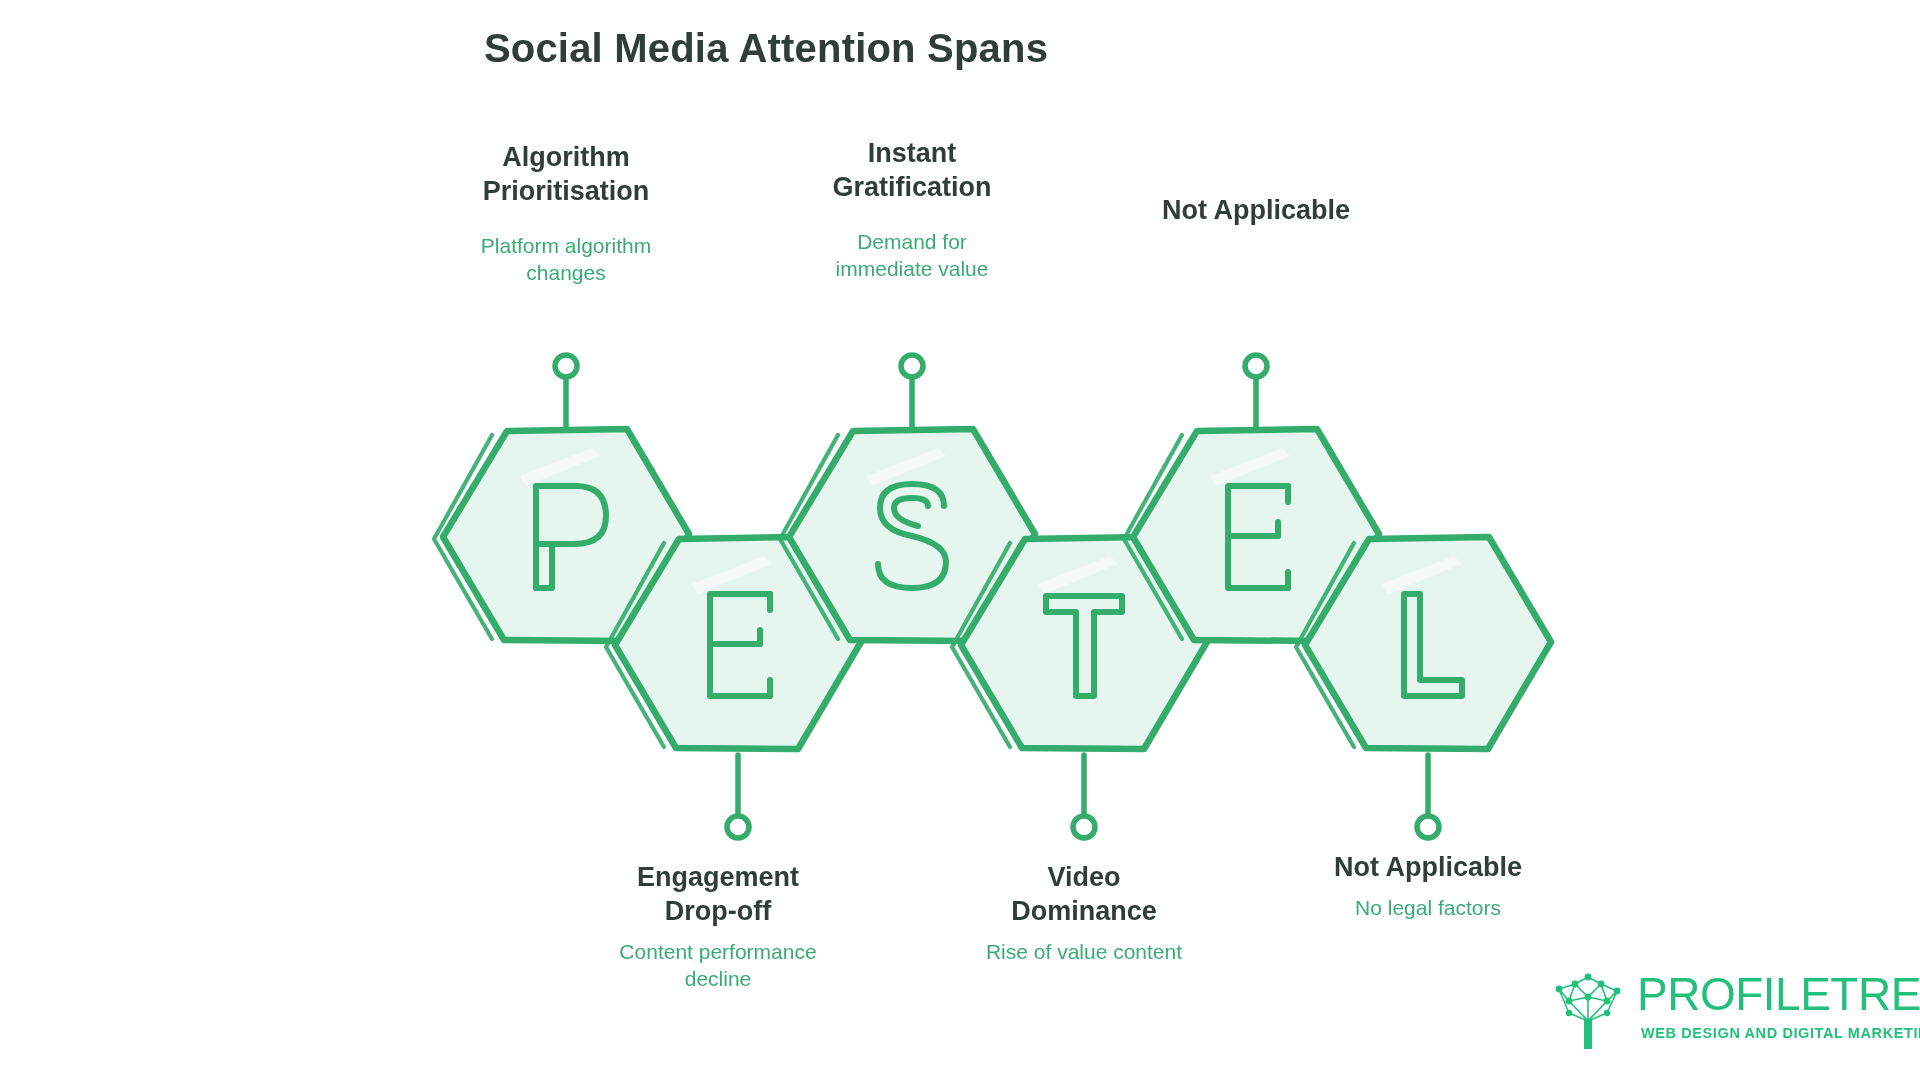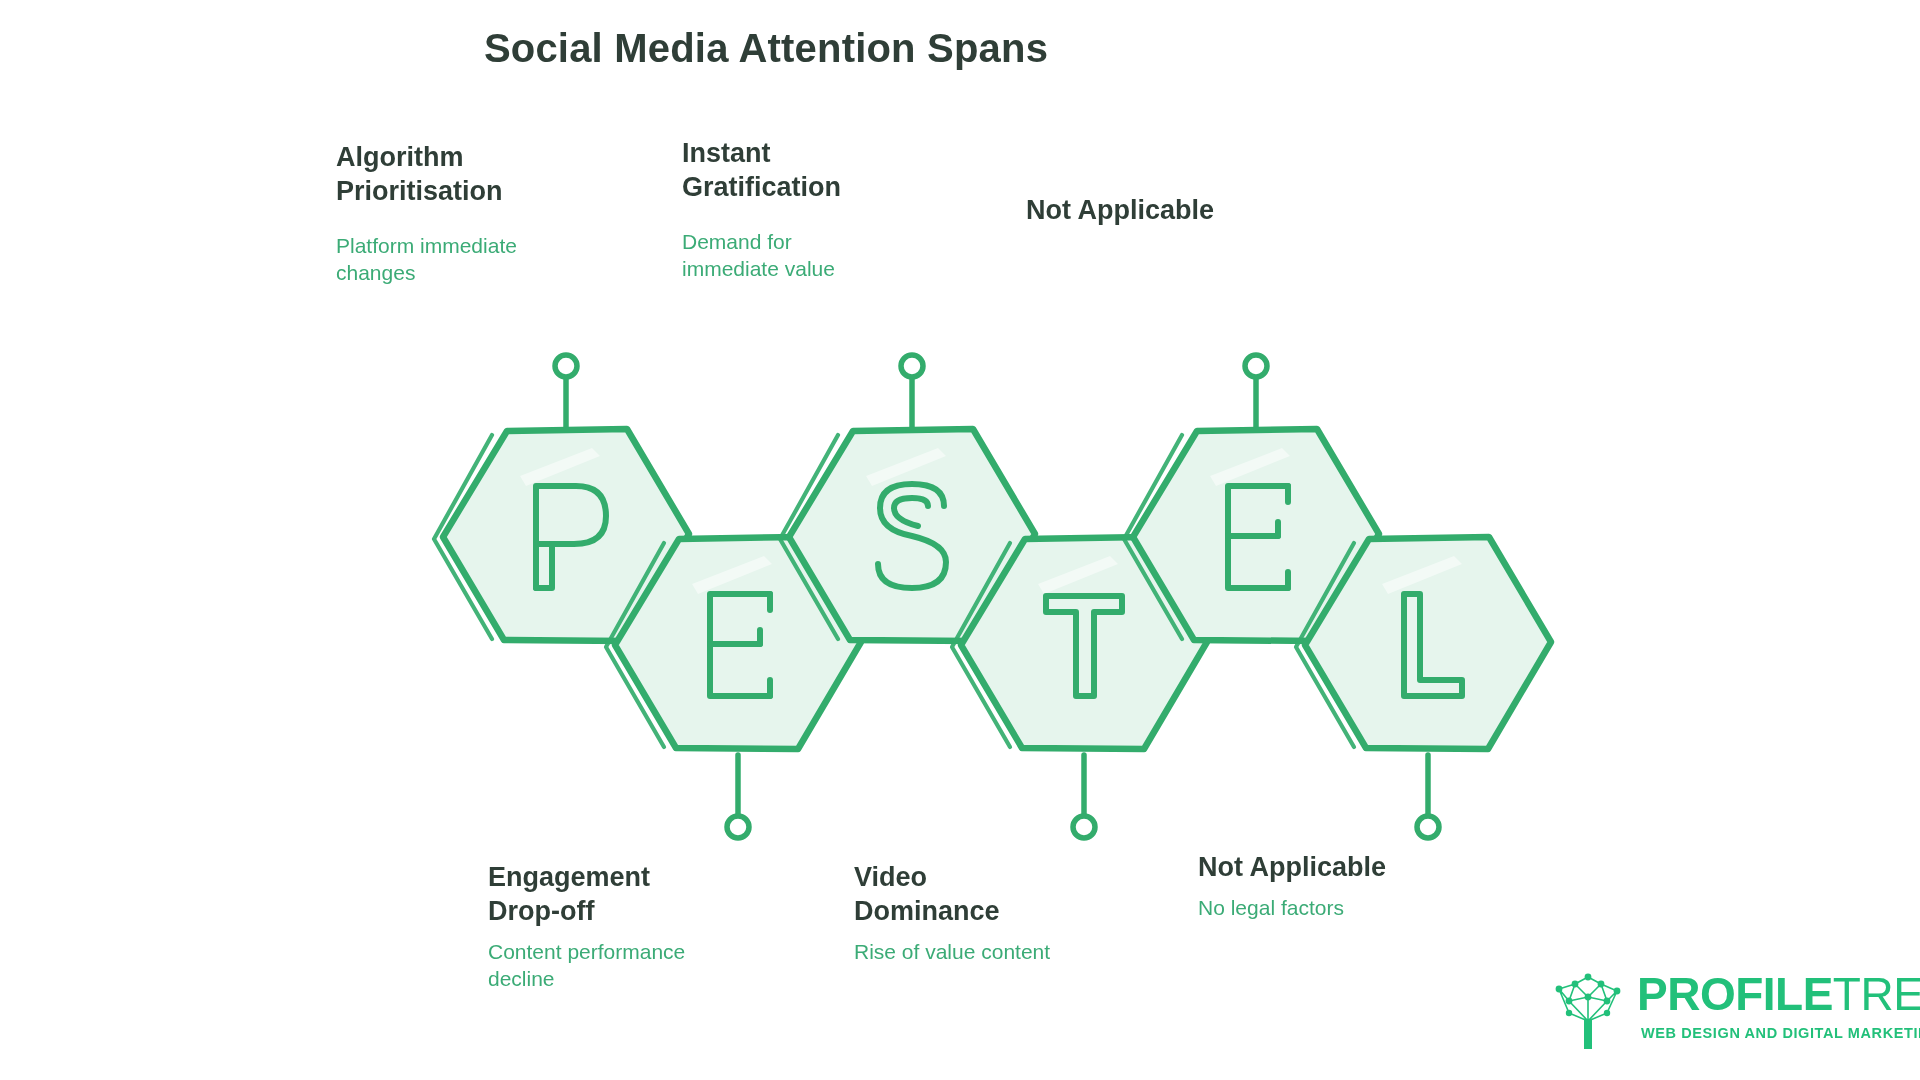--- a/index.html
+++ b/index.html
@@ -12,21 +12,21 @@
   }
   #stage{position:absolute;inset:0;}
 
   .title{
     position:absolute; top:26px; left:0; width:1532px;
     text-align:center;
     font-size:40px; font-weight:bold; letter-spacing:.2px;
     color:#2f3e37;
   }
 
-  .lbl{ position:absolute; text-align:left; }
+  .lbl{ position:absolute; text-align:center; }
   .lbl .head{
     font-size:27px; font-weight:bold; color:#2f3e37;
     line-height:1.26; white-space:pre-line;
   }
   .lbl .sub{
     font-size:21px; color:#3bab76; line-height:1.3;
     white-space:pre-line;
   }
   .lbl.top .sub{ margin-top:24px; }
   .lbl.bot .sub{ margin-top:10px; }
@@ -42,21 +42,21 @@
   .sheen{ fill:#ffffff; opacity:.5; }
 
   
   .logo{ position:absolute; left:1545px; top:965px; width:360px; height:95px; }
   .logo .mark{ position:absolute; left:0; top:6px; width:86px; height:80px; }
   .logo .wordmark{
     position:absolute; left:92px; top:6px;
     font-size:46px; letter-spacing:-0.5px; line-height:1;
     color:#22c07a; white-space:nowrap;
   }
-  .logo .wordmark .b{ font-weight:bold; }
+  .logo .wordmark .b{ font-weight:normal; }
   .logo .wordmark .t{ font-weight:normal; }
   .logo .tag{
     position:absolute; left:96px; top:60px;
     font-size:14.5px; font-weight:bold; letter-spacing:.6px;
     color:#22c07a; white-space:nowrap;
   }
 </style>
 </head>
 <body>
 
@@ -139,21 +139,21 @@
 
     <g transform="translate(1428,644)">
       <use href="#hexshape"></use>
       <path class="glyph" d="M -24,-50 L -24,52 L 34,52 L 34,36 L -8,36 L -8,-50 Z"></path>
     </g>
   </svg>
 
   <div class="lbl top" style="left:336px; top:140px; width:460px;">
     <div class="head">Algorithm
 Prioritisation</div>
-    <div class="sub">Platform immediate
+    <div class="sub">Platform algorithm
 changes</div>
   </div>
 
   <div class="lbl top" style="left:682px; top:136px; width:460px;">
     <div class="head">Instant
 Gratification</div>
     <div class="sub">Demand for
 immediate value</div>
   </div>
 

